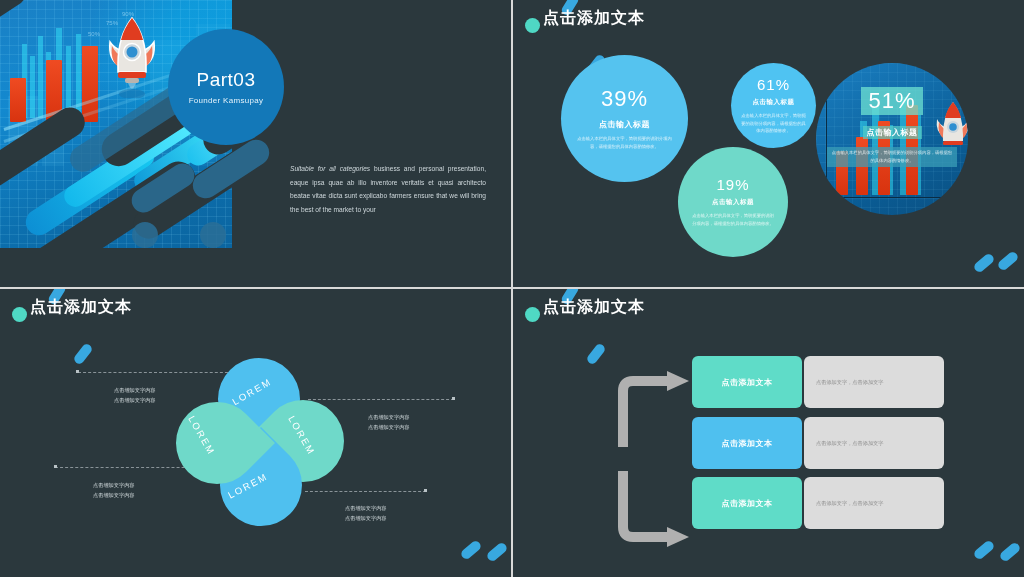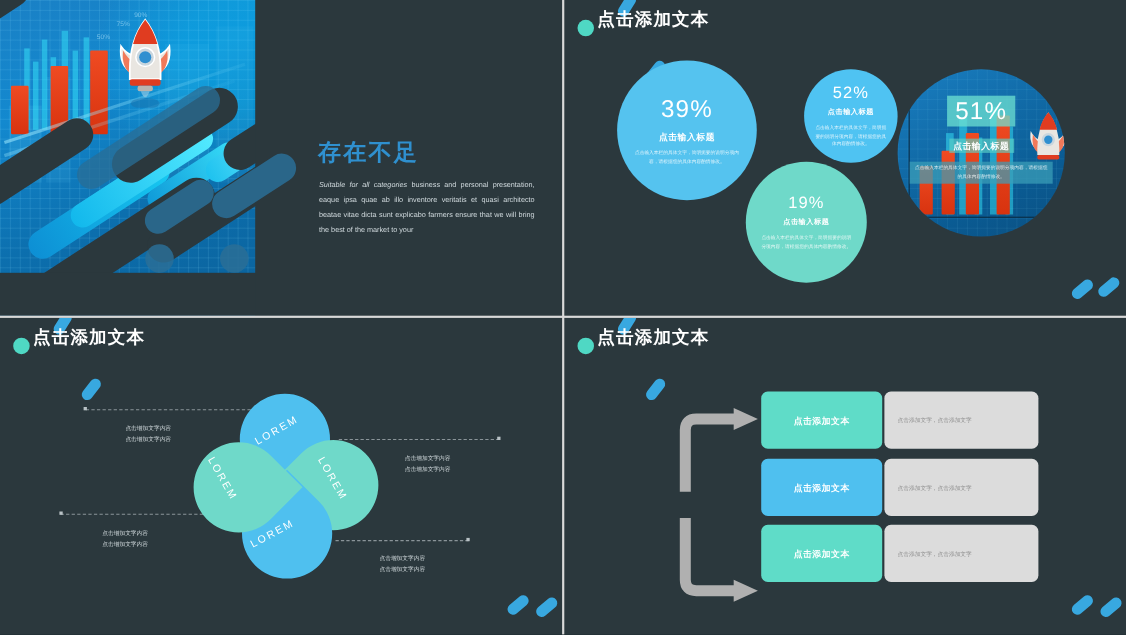--- a/index.html
+++ b/index.html
@@ -149,22 +149,25 @@
       <path d="M40 54 Q50 48 48 32 Q44 40 38 42 Z" fill="#f0795a"></path>
       <path d="M28 4 Q42 22 42 50 L42 58 L14 58 L14 50 Q14 22 28 4 Z" fill="#e9e6e1" stroke="#fff" stroke-width="1.6"></path>
       <path d="M28 4 Q36 14 39 26 L17 26 Q20 14 28 4 Z" fill="#e03c20"></path>
       <circle cx="28" cy="38" r="8.5" fill="#c9d6de" stroke="#fff" stroke-width="1.4"></circle>
       <circle cx="28" cy="38" r="5.5" fill="#2f8fd0"></circle>
       <rect x="14" y="58" width="28" height="6" rx="2" fill="#e03c20"></rect>
       <rect x="21" y="64" width="14" height="5" rx="2" fill="#b8b4ae"></rect>
       <path d="M24 69 Q28 80 32 69 Z" fill="#9fcfe6" opacity=".6"></path>
     </svg>
 
-
-    <div class="s1-h">存在不足</div>
+    <div class="p3circle">
+      <div class="p3title">Part03</div>
+      <div class="p3sub">Founder Kamsupay</div>
+    </div>
+
     <div class="s1-body"><i>Suitable for all categories</i><span> business and personal presentation, eaque ipsa quae ab illo inventore veritatis et quasi architecto beatae vitae dicta sunt explicabo farmers ensure that we will bring the best of the market to your</span></div>
   </div>
 
   <div class="slide s2">
     <div class="dot" style="left:12px;top:18px"></div>
     <div class="capdec" style="left:52px;top:-6px;width:10px;height:22px;transform:rotate(32deg)"></div>
     <div class="stitle" style="left:30px;top:8px">点击添加文本</div>
     <div class="capdec" style="left:78px;top:54px;width:10px;height:22px;transform:rotate(38deg)"></div>
     <div class="capdec" style="left:466px;top:252px;width:10px;height:22px;transform:rotate(50deg)"></div>
     <div class="capdec" style="left:490px;top:250px;width:10px;height:22px;transform:rotate(50deg)"></div>
@@ -172,21 +175,21 @@
     <div class="c76">
       <div class="cinner">
         <div class="num">39%</div>
         <div class="sub">点击输入标题</div>
         <div class="desc">点击输入本栏的具体文字，简明扼要的说明分项内容，请根据您的具体内容酌情修改。</div>
       </div>
     </div>
 
     <div class="c38">
       <div class="cinner">
-        <div class="num num-s">52%</div>
+        <div class="num num-s">61%</div>
         <div class="sub sub-s">点击输入标题</div>
         <div class="desc">点击输入本栏的具体文字，简明扼要的说明分项内容，请根据您的具体内容酌情修改。</div>
       </div>
     </div>
 
     <div class="c53">
       <div class="cinner">
         <div class="num num-s">19%</div>
         <div class="sub sub-s">点击输入标题</div>
         <div class="desc">点击输入本栏的具体文字，简明扼要的说明分项内容，请根据您的具体内容酌情修改。</div>

